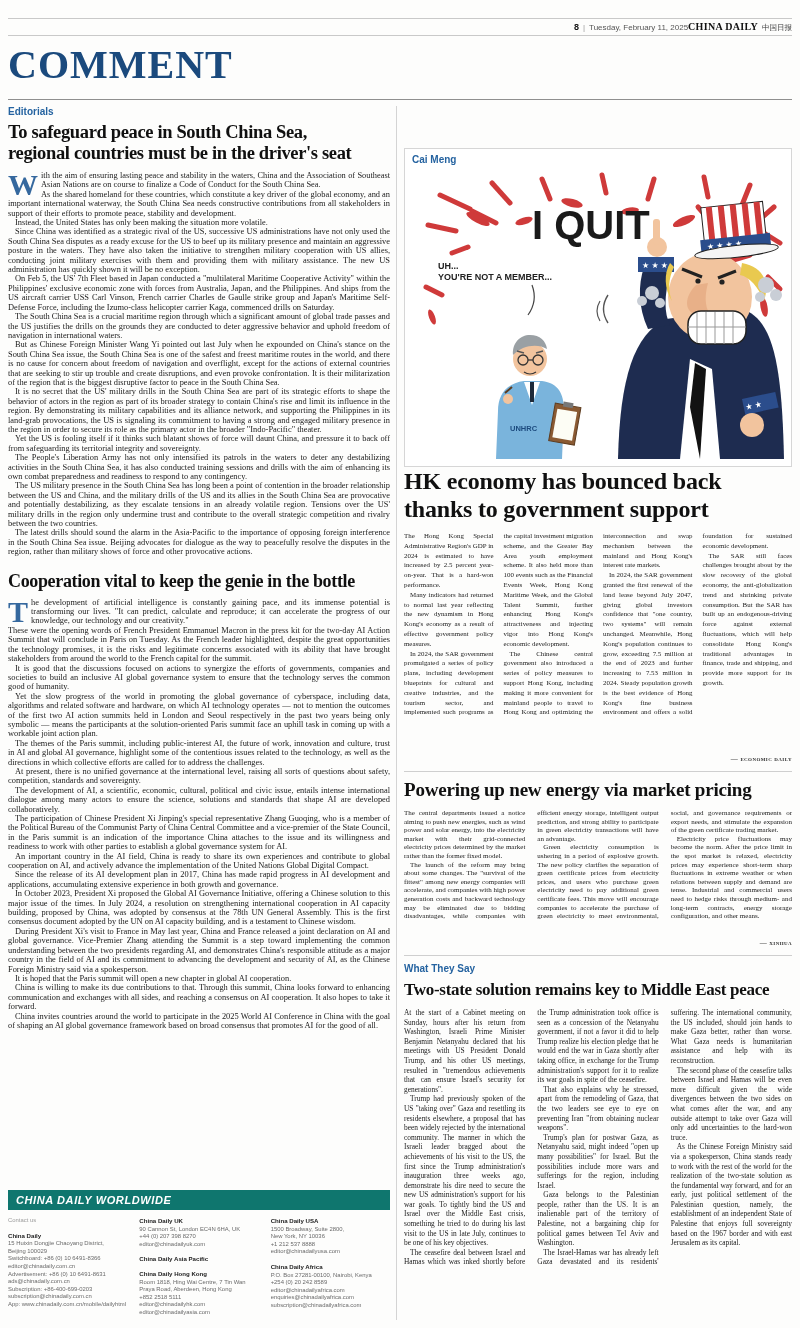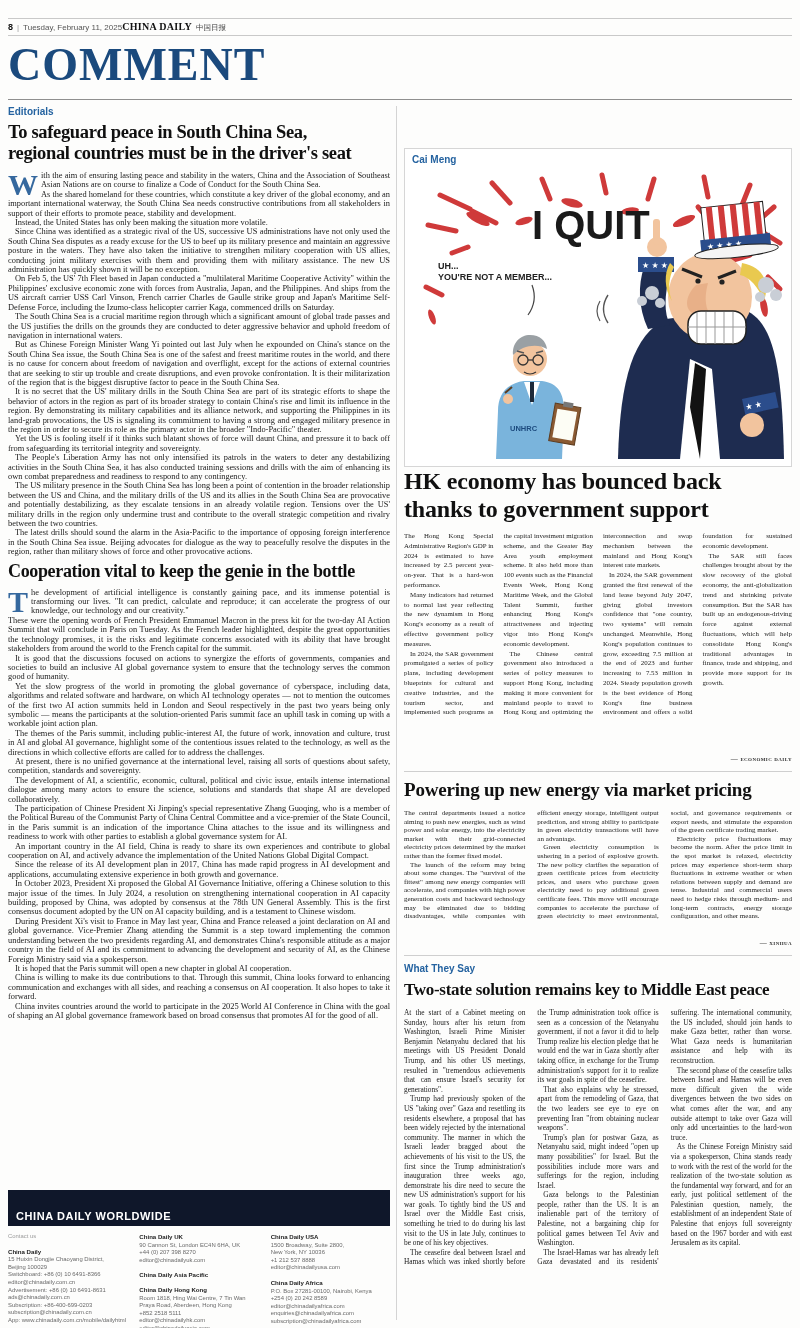--- a/index.html
+++ b/index.html
@@ -1,43 +1,43 @@
 <!DOCTYPE html>
 <html><head>
 <meta charset="utf-8">
 <style>
   html,body{margin:0;padding:0;}
   body{width:800px;height:1328px;background:#fdfdfc;position:relative;overflow:hidden;
        font-family:"Liberation Serif",serif;color:#1a1a1a;-webkit-font-smoothing:antialiased;}
   .hairline{position:absolute;left:8px;right:8px;height:1px;background:#c9c9c9;}
   
-  .folio{position:absolute;top:21px;left:8px;right:8px;display:flex;justify-content:flex-start;align-items:baseline;
+  .folio{position:absolute;top:21px;left:8px;right:8px;display:flex;justify-content:flex-end;align-items:baseline;
          font-family:"Liberation Sans",sans-serif;font-size:8px;color:#555;}
   .folio .pagenum{font-weight:bold;color:#111;font-size:9px;}
   .folio .sep{color:#999;margin:0 4px;}
   .brand{font-family:"Liberation Serif",serif;font-weight:bold;color:#111;font-size:10px;letter-spacing:.3px;}
   .brand-cn{font-size:7.5px;color:#333;margin-left:4px;font-family:Liberation Sans, sans-serif;}
   
   .masthead{position:absolute;top:40px;left:8px;font-family:"Liberation Serif",serif;font-weight:800;
-            font-size:46px;line-height:50px;color:#1b4a7d;letter-spacing:1px;}
+            font-size:40px;line-height:50px;color:#1b4a7d;letter-spacing:1px;}
   .rule-masthead{position:absolute;left:8px;right:8px;top:99px;height:1px;background:#8f8f8f;}
   
   .col-left{position:absolute;left:8px;top:106px;width:382px;}
   .vdivider{position:absolute;left:396px;top:106px;width:1px;height:1214px;background:#d4d4d4;}
   .right-wrap{position:absolute;left:404px;top:106px;width:388px;margin-top:42px;}
   .kicker{font-family:"Liberation Sans",sans-serif;font-weight:bold;font-size:10px;color:#2563a0;margin:0 0 5px 0;}
   .headline .hl{display:block;white-space:nowrap;font-family:"Liberation Serif",serif;font-weight:bold;color:#101010;}
   .ed-headline .hl{font-size:18.5px;line-height:21px;letter-spacing:-0.35px;}
   .ed-headline2 .hl{font-size:18px;line-height:21px;letter-spacing:-0.35px;}
   .bodytext{font-size:8.4px;line-height:9.4px;text-align:justify;}
   .bodytext p{margin:0;text-indent:7px;}
   .bodytext p:first-child{text-indent:0;}
   .dropcap{float:left;font-family:"Liberation Serif",serif;font-weight:bold;font-size:30px;line-height:26px;
            color:#35689e;margin:1px 3px 0 0;}
-  .ed2-block{margin-top:4px;}
+  .ed2-block{margin-top:14px;}
   .ed2-body{margin-top:6px;}
   .ed1-body{margin-top:7px;}
   
   .cartoon-box{border:1px solid #d6d6d6;padding:5px 7px 3px 7px;background:#fff;}
   .cartoon-byline{font-family:"Liberation Sans",sans-serif;font-weight:bold;font-size:10px;color:#2563a0;margin:0 0 2px 0;}
   
   .opinion-kicker{margin-top:10px;}
   .hk-headline .hl{font-size:24px;line-height:28px;font-weight:bold;letter-spacing:-0.2px;}
   .colbody{text-align:justify;margin-top:8px;}
   .colbody p{margin:0;text-indent:6px;}
@@ -47,22 +47,22 @@
         color:#333;text-align:right;letter-spacing:.4px;margin-top:2px;}
   .secrule{height:1px;background:#cfcfcf;margin:8px 0 7px 0;}
   .mid-headline{font-family:"Liberation Serif",serif;font-weight:bold;font-size:19px;line-height:22px;
                 color:#101010;letter-spacing:-0.2px;white-space:nowrap;}
   .energy-body{column-count:3;column-gap:12px;font-size:7px;line-height:8.6px;height:128px;}
   .wts-headline{font-family:"Liberation Serif",serif;font-weight:bold;font-size:17px;line-height:21px;
                 color:#101010;letter-spacing:-0.3px;white-space:nowrap;}
   .wts-body{column-count:3;column-gap:12px;font-size:7.4px;line-height:9.6px;height:332px;}
   
   .worldwide{position:absolute;left:8px;top:1190px;width:382px;font-family:"Liberation Sans",sans-serif;}
-  .ww-bar{background:#0f172a;color:#fff;font-weight:bold;font-size:11px;letter-spacing:.6px;
-          padding:20px 0 4px 8px;}
+  .ww-bar{background:#0f766e;color:#fff;font-weight:bold;font-size:11px;letter-spacing:.6px;
+          padding:4px 0 4px 8px;font-style:italic;}
   .ww-cols{display:grid;grid-template-columns:1fr 1fr 1fr;column-gap:12px;padding-top:7px;}
   .ww-col{font-size:5.9px;line-height:7.6px;color:#6a6a6a;}
   .ww-contact{color:#9a9a9a;margin-bottom:7px;}
   .wb-block{margin-bottom:7px;}
   .wb-title{font-weight:bold;color:#222;font-size:6.1px;margin-bottom:1px;}
   svg text{font-family:"Liberation Sans",sans-serif;}
 </style>
 </head>
 <body>
 

